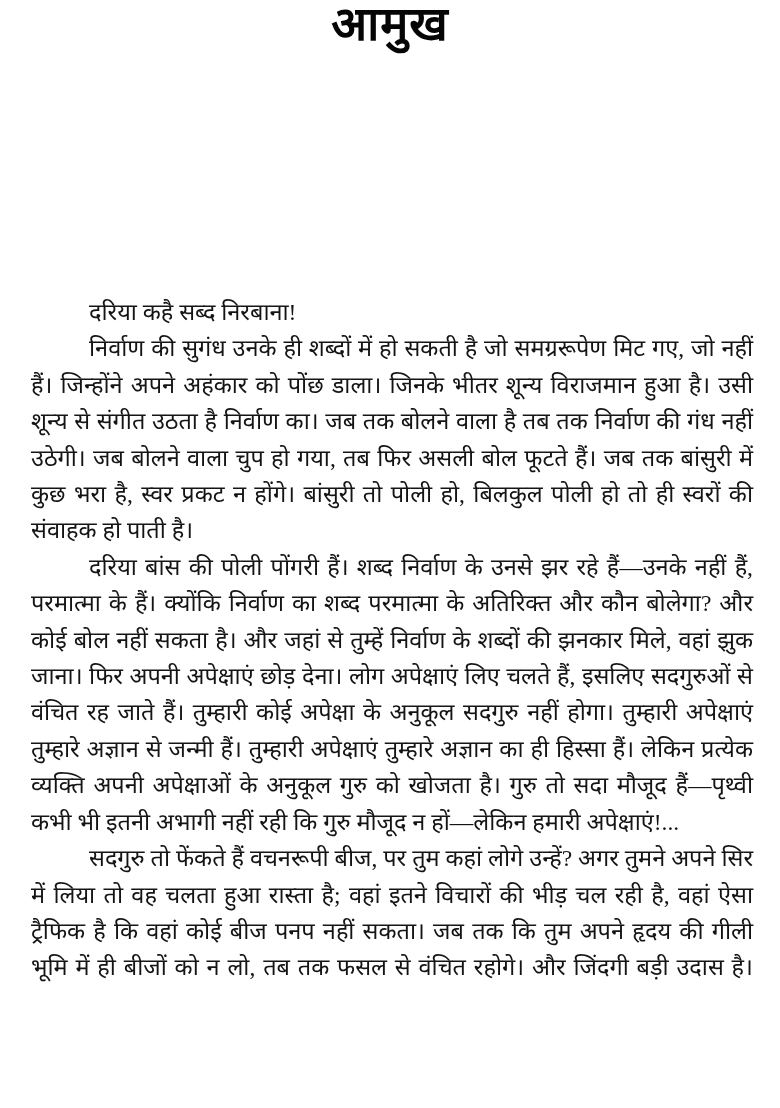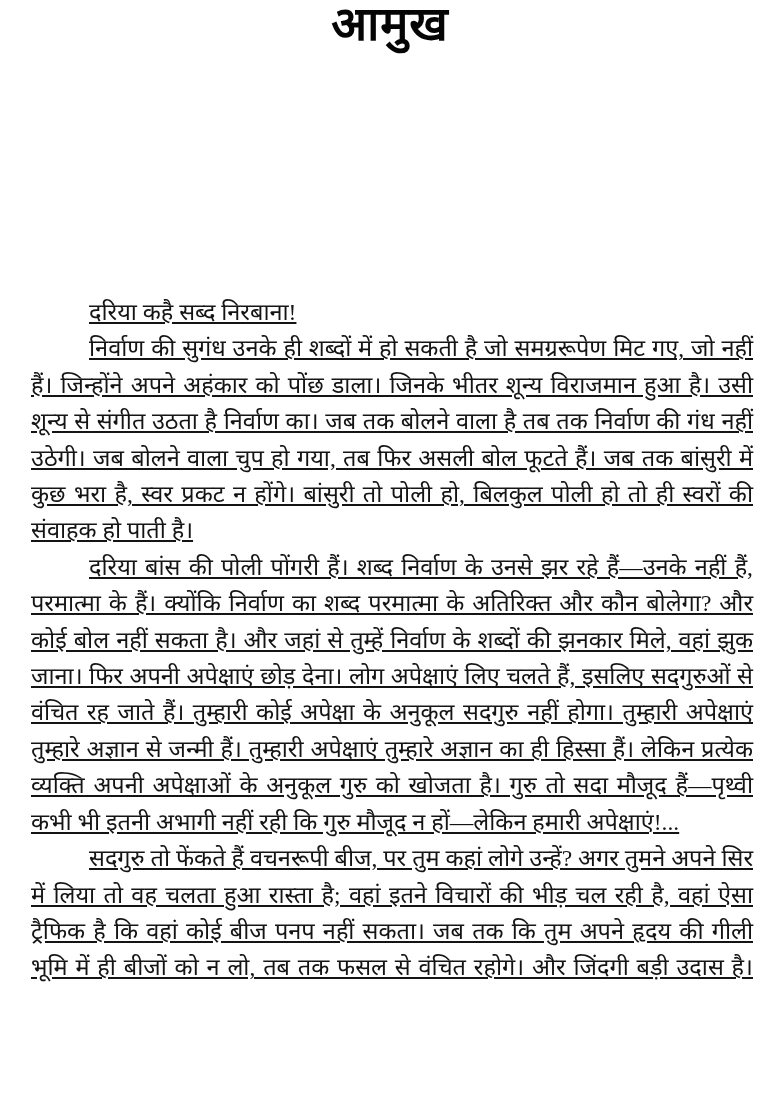--- a/index.html
+++ b/index.html
@@ -34,21 +34,20 @@
     left: 31px;
     width: 722px;
     font-size: 23.5px;
     line-height: 36.4px;
     text-align: justify;
     color: #141414;
   }
   .body-text p {
     margin: 0;
     text-indent: 58px;
-    text-decoration: underline;
   }
   .body-text p.opening-line {
     text-align: left;
   }
 </style>
 </head>
 <body>
 
 <div class="page">
   <h1 class="title">आमुख</h1>

